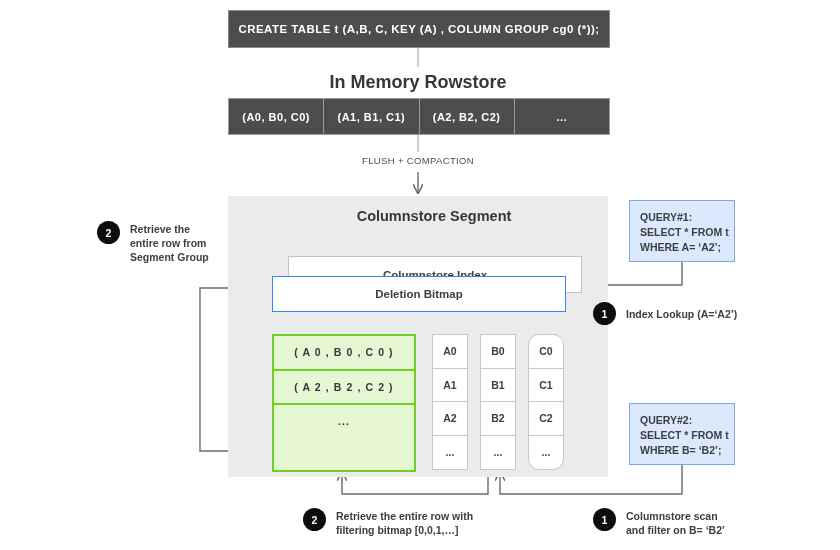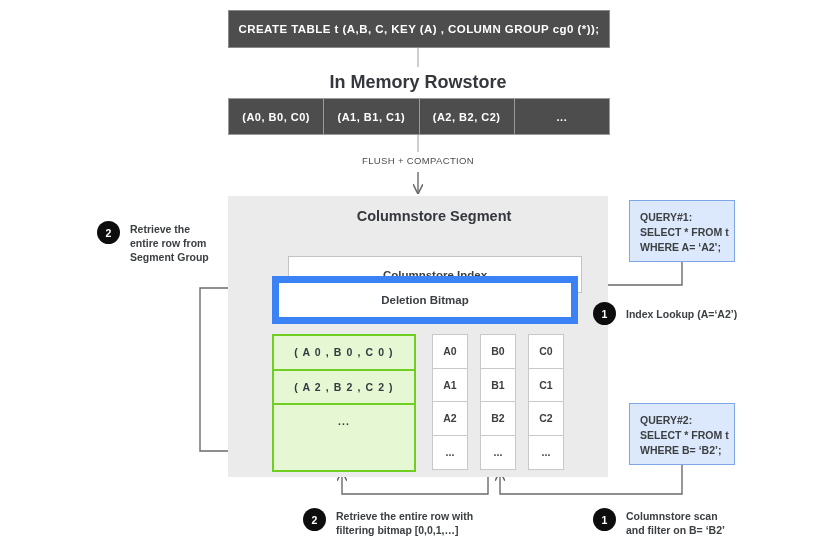--- a/index.html
+++ b/index.html
@@ -52,40 +52,40 @@
     left:212px;top:208px;width:444px;text-align:center;
     font-size:14.5px;font-weight:bold;color:#34373b;
   }
   #index-box{
     left:272px;top:256px;width:292px;height:35px;
     background:#ffffff;border:1px solid #c3c3c3;
     display:flex;align-items:center;justify-content:center;margin-left:16px;
   }
   #bitmap-box{
     left:272px;top:276px;width:292px;height:34px;
-    background:#ffffff;border:7px solid #3b82f6;
+    background:#ffffff;border:1px solid #3b82f6;
     display:flex;align-items:center;justify-content:center;
   }
   .wbox-txt{font-size:11.5px;font-weight:bold;color:#3c4043;}
 
   
   #colgroup{
     left:272px;top:334px;width:140px;height:134px;
     border:2px solid #6fd022;background:#e6f7d3;
   }
   #colgroup .row{
     height:32.5px;border-bottom:2px solid #6fd022;
     display:flex;align-items:center;justify-content:center;
     font-size:10.5px;font-weight:bold;letter-spacing:1.1px;color:#343a3f;
   }
   #colgroup .row:last-child{border-bottom:none;}
 
   
   .colstripe{top:334px;width:34px;height:134px;background:#ffffff;border:1px solid #c8c8c8;}
-  #col-a{left:432px;} #col-b{left:480px;} #col-c{left:528px;}
+  #col-a{left:432px;} #col-b{left:480px;} #col-c{left:528px;border-radius:11px;}
   .colstripe .cell{
     height:32.5px;border-bottom:1px solid #c8c8c8;
     display:flex;align-items:center;justify-content:center;
     font-size:10.5px;font-weight:bold;color:#3c4043;
   }
   .colstripe .cell:last-child{border-bottom:none;}
 
   
   .query-box{
     width:106px;background:#dce8fb;border:1px solid #7da7e8;

